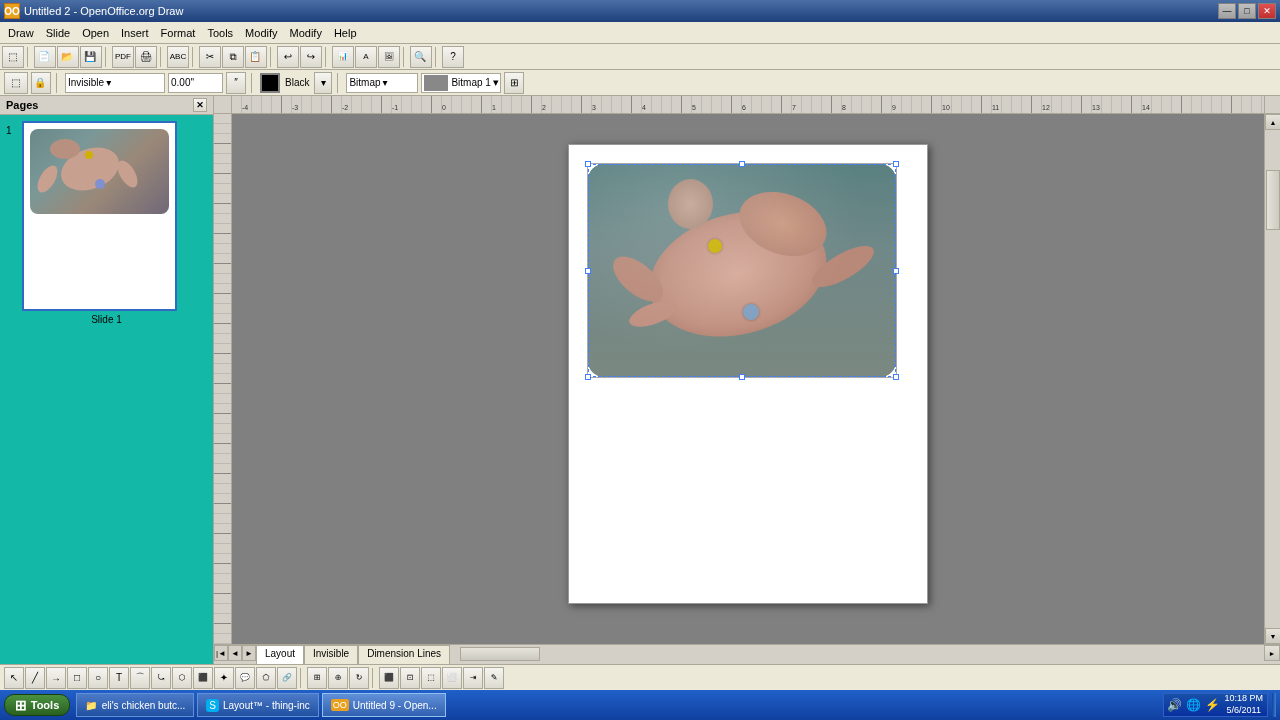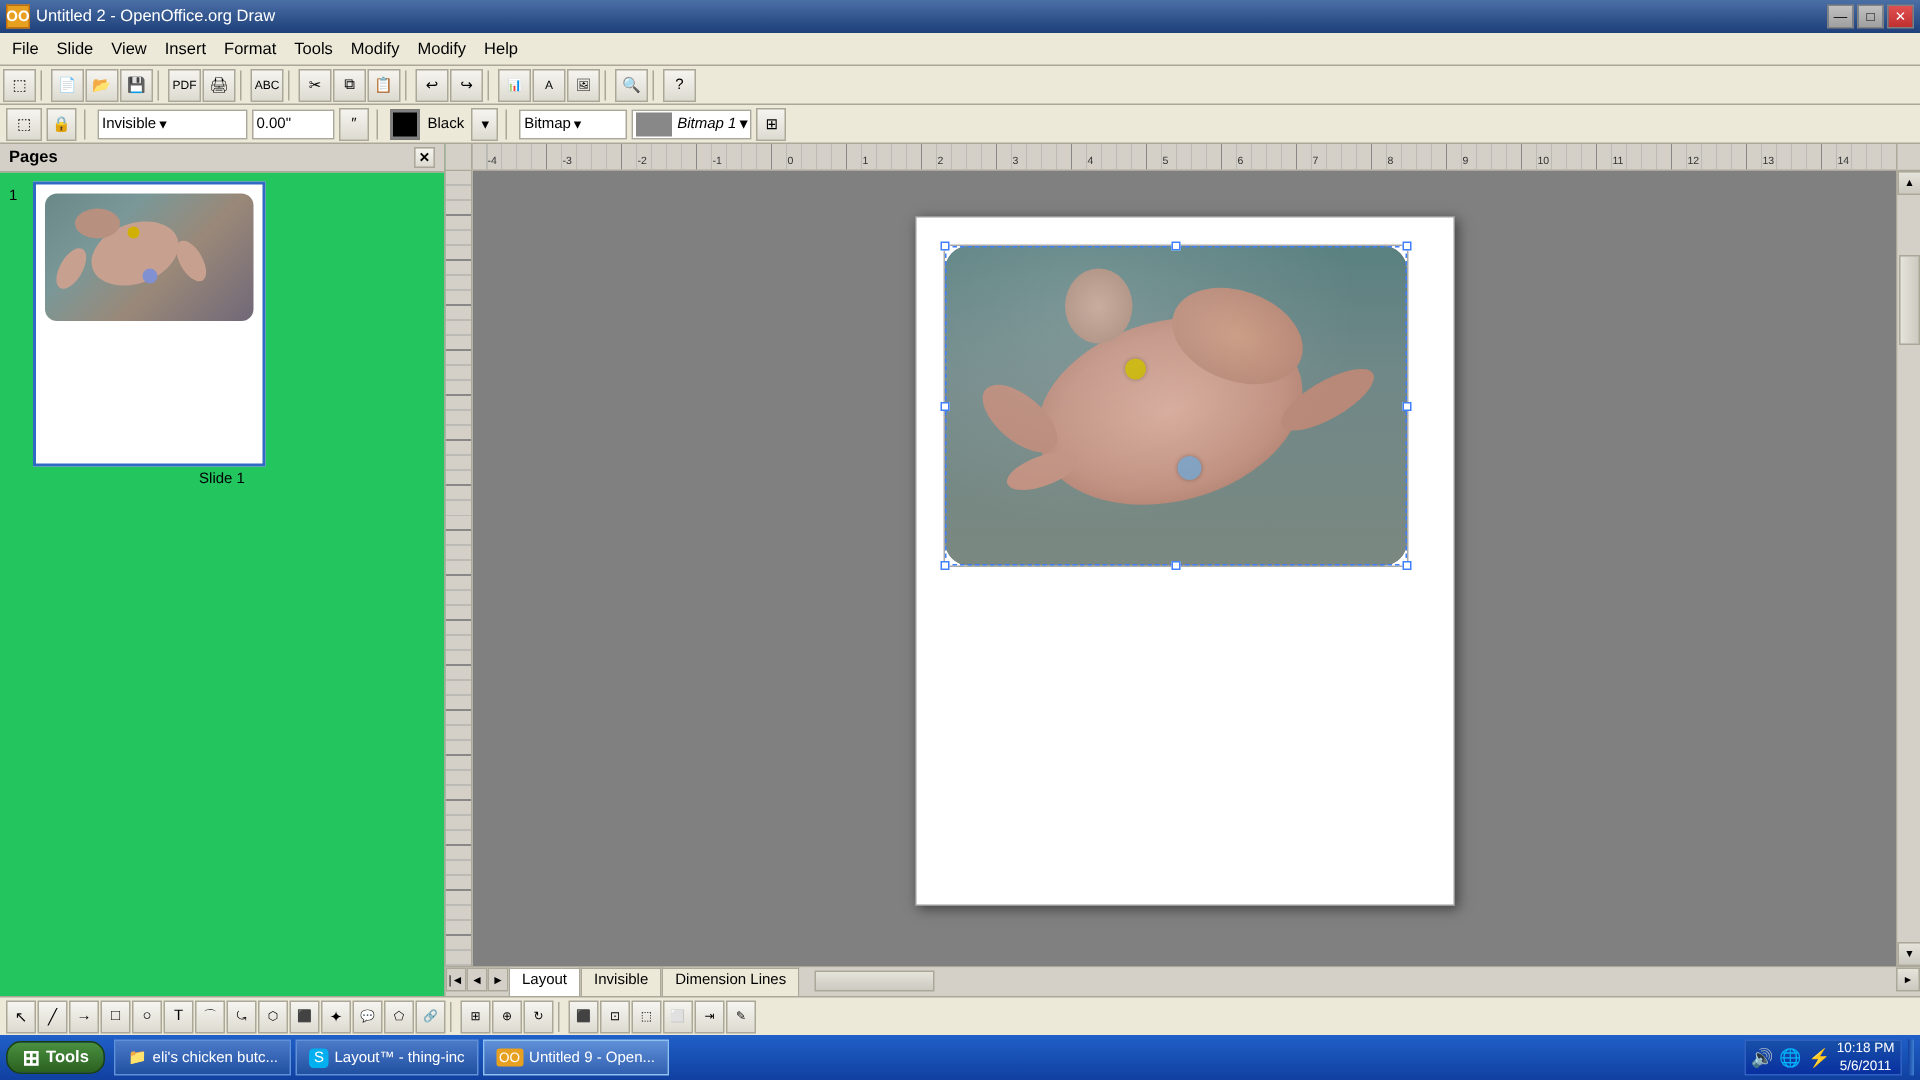--- a/index.html
+++ b/index.html
@@ -141,22 +141,22 @@
 
     
     #main-area {
       display: flex;
       height: calc(720px - 22px - 22px - 26px - 26px - 26px - 26px - 26px);
       background: #d4d0c8;
     }
 
     
     #pages-panel {
-      width: 297px;
-      background: #22c55e;
+      width: 214px;
+      background: #14b8a6;
       border-right: 1px solid #aca899;
       display: flex;
       flex-direction: column;
     }
     #pages-header {
       display: flex;
       align-items: center;
       justify-content: space-between;
       padding: 2px 6px;
       background: #d4d0c8;
@@ -476,23 +476,23 @@
     <div class="title-btn">
       <span>□</span>
     </div>
     <div class="title-btn close">
       <span>✕</span>
     </div>
   </div>
 </div>
 
 <div id="menu-bar">
-  <div class="menu-item">File</div>
+  <div class="menu-item">Draw</div>
   <div class="menu-item">Slide</div>
-  <div class="menu-item">View</div>
+  <div class="menu-item">Open</div>
   <div class="menu-item">Insert</div>
   <div class="menu-item">Format</div>
   <div class="menu-item">Tools</div>
   <div class="menu-item">Modify</div>
   <div class="menu-item">Modify</div>
   <div class="menu-item">Help</div>
 </div>
 
 <div class="toolbar" id="toolbar1">
   <div class="tb-btn">⬚</div>
@@ -541,21 +541,21 @@
   <div class="tb-btn" style="width:18px;">▾</div>
   <div class="tb-sep"></div>
 
   <div class="tb-dropdown" style="width:72px;">
     <span style="font-size:10px;">Bitmap</span>
     <span style="margin-left:2px;">▾</span>
   </div>
 
   <div style="display:flex;align-items:center;border:1px solid #aca899;background:white;height:20px;padding:0 2px;">
     <span style="width:24px;height:16px;background:#888;display:inline-block;margin-right:3px;"></span>
-    <span style="font-size:10px;font-style:italic;">Bitmap 1</span>
+    <span style="font-size:10px;">Bitmap 1</span>
     <span style="margin-left:2px;">▾</span>
   </div>
   <div class="tb-btn" style="width:20px;">⊞</div>
 </div>
 
 <div id="main-area" style="height: calc(720px - 22px - 22px - 26px - 26px - 26px - 30px);">
 
   <div id="pages-panel">
     <div id="pages-header">
       <span>Pages</span>

